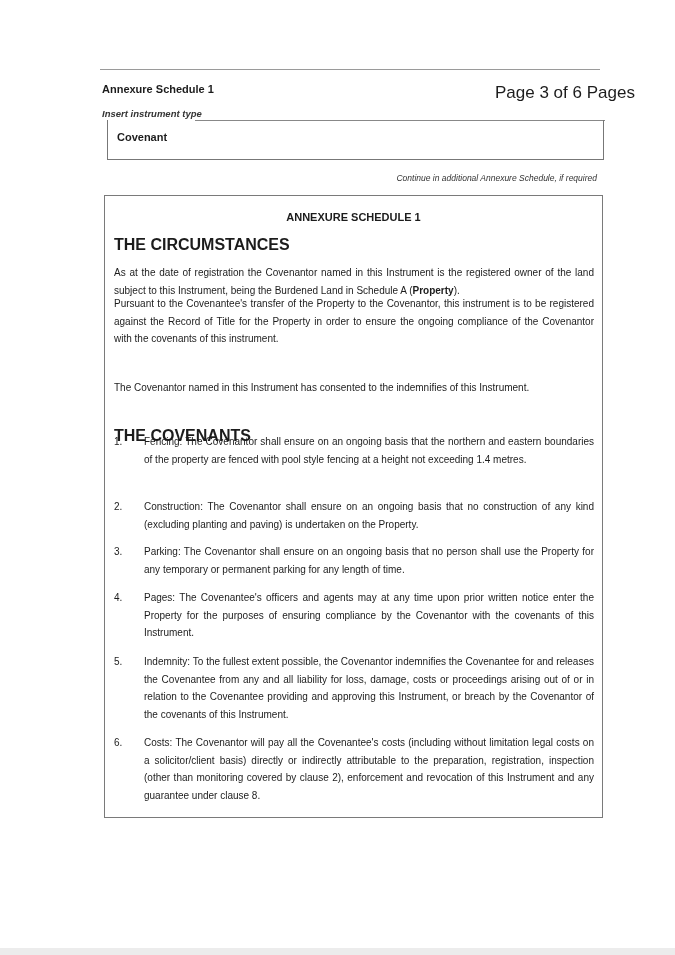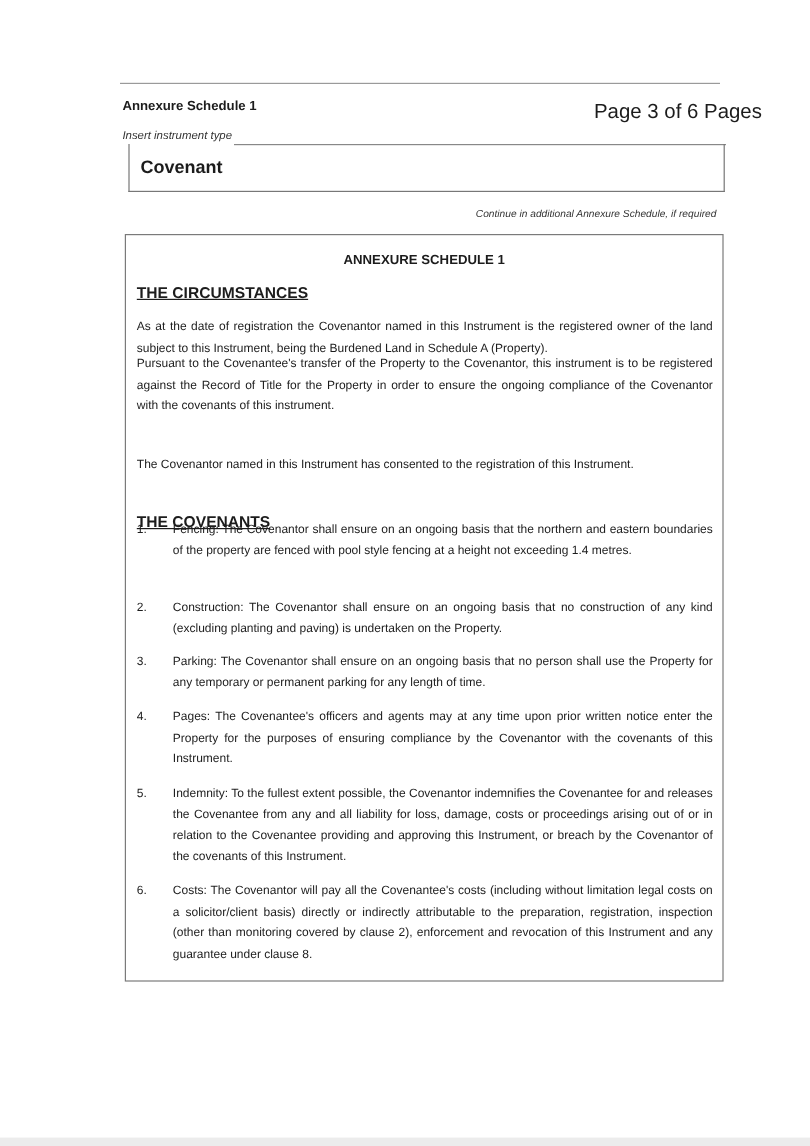--- a/index.html
+++ b/index.html
@@ -3,30 +3,30 @@
   <meta charset="utf-8">
   <style>
     html, body { margin: 0; padding: 0; }
     body {
       width: 675px; height: 955px; background: #ffffff; position: relative; overflow: hidden;
       font-family: "Liberation Sans", sans-serif; color: #1c1c1c;
     }
     .top-rule { position: absolute; left: 100px; top: 69px; width: 500px; height: 0; border-top: 1px solid #9a9a9a; }
     .hdr-title { position: absolute; left: 102px; top: 83px; font-size: 11px; font-weight: bold; }
     .hdr-page { position: absolute; left: 495px; top: 83px; font-size: 17px; }
-    .instr-label { position: absolute; left: 102px; top: 108px; font-size: 9.5px; font-style: italic; color: #333; }
+    .instr-label { position: absolute; left: 102px; top: 108px; font-size: 9.5px; font-style: italic; color: #333; font-weight: bold; }
     .instr-label-rule { position: absolute; left: 195px; top: 120px; width: 410px; border-top: 1px solid #888; }
     .instr-box { position: absolute; left: 107px; top: 120px; width: 497px; height: 40px; border-left: 1px solid #777; border-right: 1px solid #777; border-bottom: 1px solid #777; box-sizing: border-box; }
-    .instr-value { position: absolute; left: 117px; top: 131px; font-size: 15px; font-weight: bold; }
+    .instr-value { position: absolute; left: 117px; top: 131px; font-size: 11px; font-weight: bold; }
     .continue-note { position: absolute; right: 78px; top: 173px; font-size: 8.5px; font-style: italic; color: #333; }
     .main-box { position: absolute; left: 104px; top: 195px; width: 499px; height: 623px; border: 1px solid #7a7a7a; box-sizing: border-box; }
     .annex-title { position: absolute; left: 104px; width: 499px; top: 211px; text-align: center; font-size: 11px; font-weight: bold; }
-    .section-heading { position: absolute; left: 114px; font-size: 13px; font-weight: bold; text-decoration: underline; }
+    .section-heading { position: absolute; left: 114px; font-size: 16px; font-weight: bold; }
     .para { position: absolute; left: 114px; width: 480px; font-size: 10px; line-height: 17.5px; text-align: justify; }
-    .para b { font-weight: normal; margin-top: 12px; }
+    .para b { font-weight: bold; margin-top: 12px; }
     .clause { position: absolute; left: 114px; width: 480px; font-size: 10px; line-height: 17.5px; }
     .clause .num { position: absolute; left: 0; top: 0; width: 20px; }
     .clause .body { margin-left: 30px; text-align: justify; }
     .clause .term { font-weight: normal; }
     .bottom-band { position: absolute; left: 0; top: 948px; width: 675px; height: 7px; background: #ececec; }
   </style>
 </head>
 <body>
 
 <div class="top-rule"></div>
@@ -38,21 +38,21 @@
 <div class="instr-box"></div>
 <div class="instr-value">Covenant</div>
 <div class="continue-note">Continue in additional Annexure Schedule, if required</div>
 
 <div class="main-box"></div>
 <div class="annex-title">ANNEXURE SCHEDULE 1</div>
 
 <div class="section-heading" style="top:236px;">THE CIRCUMSTANCES</div>
 <div class="para" style="top:264px;"><span>As at the date of registration the Covenantor named in this Instrument is the registered owner of the land subject to this Instrument, being the Burdened Land in Schedule A (</span><b>Property</b><span>).</span></div>
 <div class="para" style="top:295px;">Pursuant to the Covenantee's transfer of the Property to the Covenantor, this instrument is to be registered against the Record of Title for the Property in order to ensure the ongoing compliance of the Covenantor with the covenants of this instrument.</div>
-<div class="para" style="top:379px;">The Covenantor named in this Instrument has consented to the registration of this Instrument.</div>
+<div class="para" style="top:379px;">The Covenantor named in this Instrument has consented to the indemnifies of this Instrument.</div>
 
 <div class="section-heading" style="top:427px;">THE COVENANTS</div>
 
 <div class="clause" style="top:433px;">
   <span class="num">1.</span>
   <div class="body"><span class="term">Fencing</span><span>:  The Covenantor shall ensure on an ongoing basis that the northern and eastern boundaries of the property are fenced with pool style fencing at a height not exceeding 1.4 metres.</span></div>
 </div>
 
 <div class="clause" style="top:498px;">
   <span class="num">2.</span>

